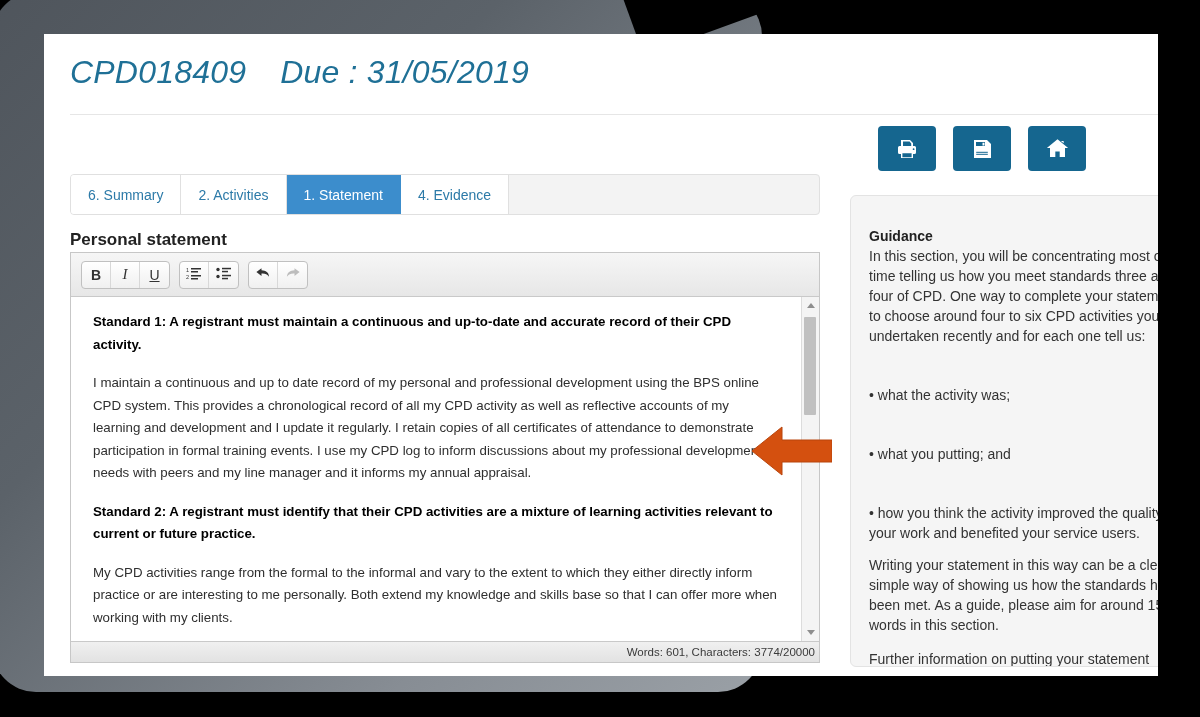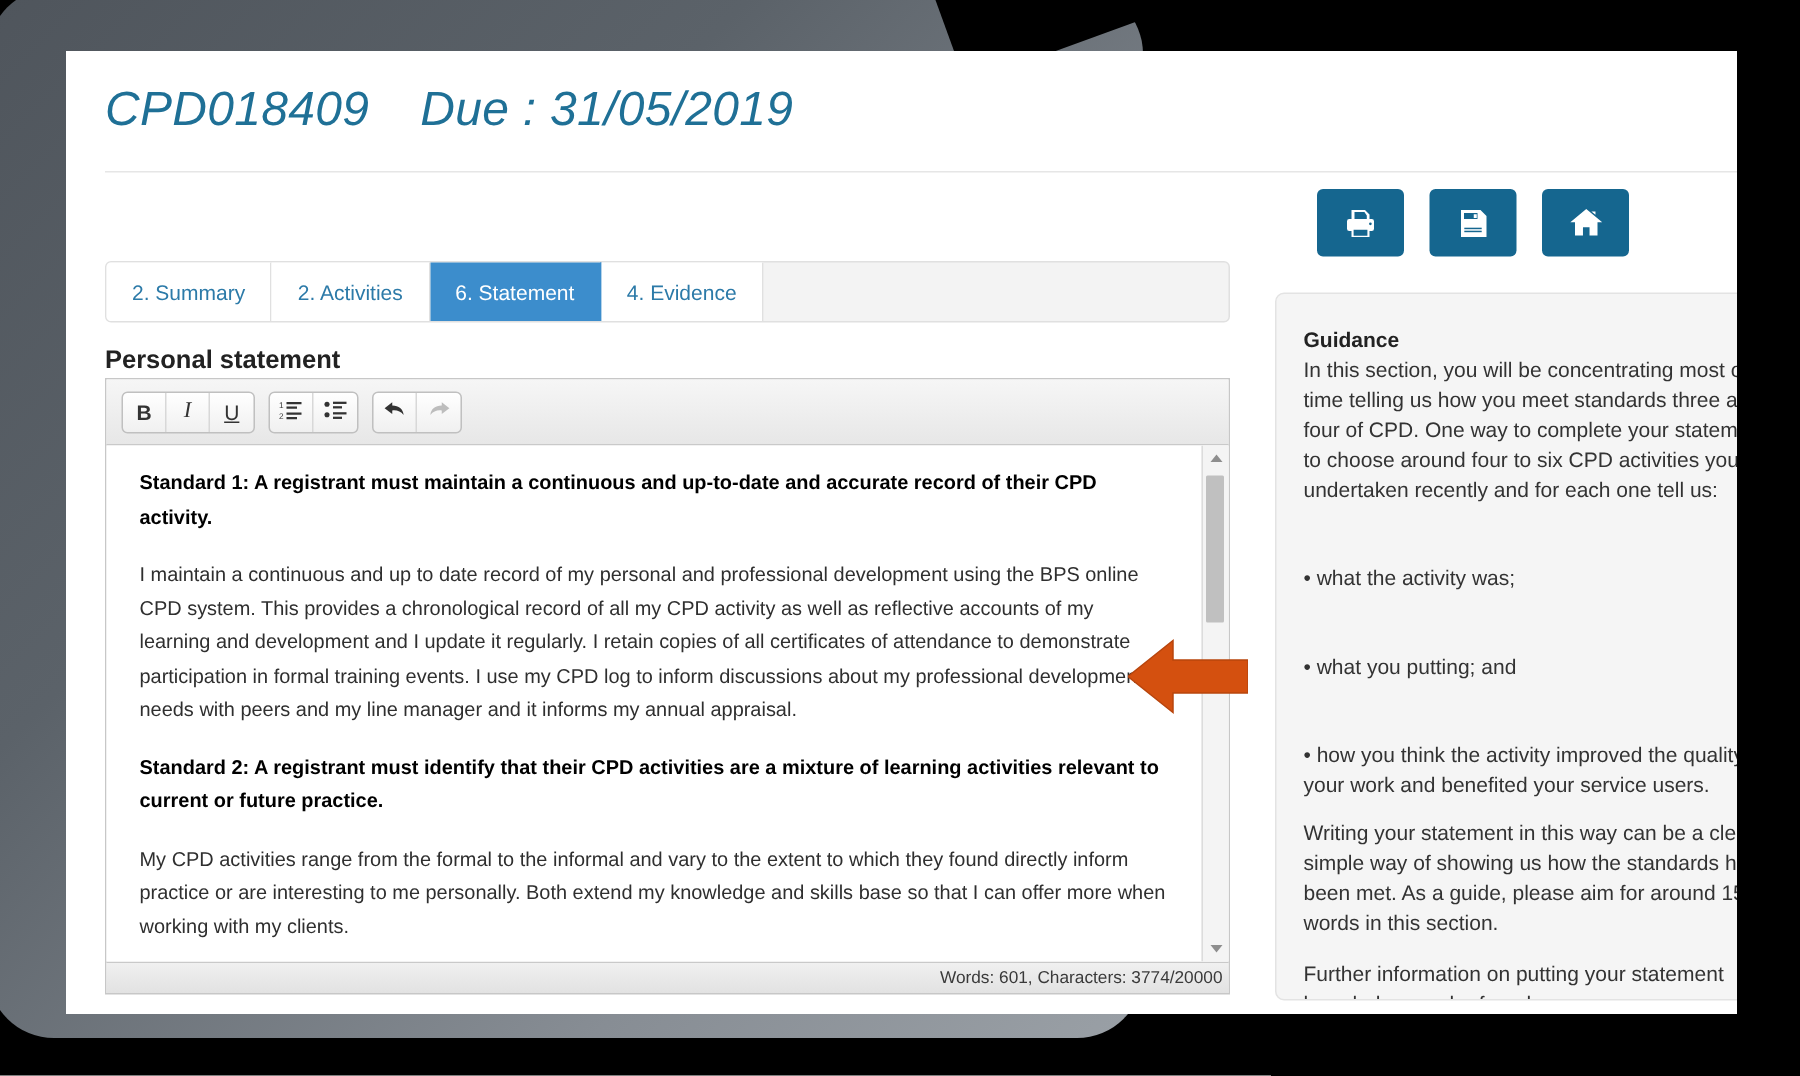--- a/index.html
+++ b/index.html
@@ -194,21 +194,21 @@
     position:absolute;left:806px;top:161px;
     width:330px;height:472px;
     background:#f5f5f5;
     border:1px solid #e3e3e3;
     border-radius:6px;
     box-sizing:border-box;
     padding:18px 0 0 18px;
     overflow:hidden;
   }
   #guidance-panel h3{
-    margin:4px 0 2px 0;
+    margin:14px 0 2px 0;
     font-size:14px;font-weight:bold;color:#222;
   }
   #guidance-panel p{
     margin:0 0 14px 0;
     font-size:14px;line-height:20px;color:#333;
     width:330px;
   }
   #guidance-panel p.tight{margin-bottom:12px;margin-top:39px;}
   #guidance-panel p.lead{margin-bottom:16px;}
 
@@ -254,27 +254,27 @@
         <span>
           <svg width="25" height="25" viewBox="0 0 24 24" aria-hidden="true">
             <path fill="#ffffff" d="M12 3.2 1.8 11.6h3v8.6h5.1v-5.4h4.2v5.4h5.1v-8.6h3L12 3.2zm5.9 1.1v2.6l-2.6-2.1h2.6z"></path>
           </svg>
         </span>
       </button>
     </div>
 
     <div id="tab-strip">
       <div class="tab">
-        <span>2. Summary</span>
+        <span>6. Summary</span>
       </div>
       <div class="tab">
         <span>2. Activities</span>
       </div>
       <div class="tab active">
-        <span>6. Statement</span>
+        <span>1. Statement</span>
       </div>
       <div class="tab">
         <span>4. Evidence</span>
       </div>
     </div>
 
     <div id="statement-label">Personal statement</div>
 
     <div id="editor-shell">
 
@@ -326,21 +326,21 @@
             </span>
           </button>
         </div>
       </div>
 
       <div id="editor-body">
         <div id="editor-text">
           <p class="std">Standard 1: A registrant must maintain a continuous and up-to-date and accurate record of their CPD activity.</p>
           <p>I maintain a continuous and up to date record of my personal and professional development using the BPS online CPD system. This provides a chronological record of all my CPD activity as well as reflective accounts of my learning and development and I update it regularly. I retain copies of all certificates of attendance to demonstrate participation in formal training events. I use my CPD log to inform discussions about my professional development needs with peers and my line manager and it informs my annual appraisal.</p>
           <p class="std">Standard 2: A registrant must identify that their CPD activities are a mixture of learning activities relevant to current or future practice.</p>
-          <p>My CPD activities range from the formal to the informal and vary to the extent to which they found directly inform practice or are interesting to me personally. Both extend my knowledge and skills base so that I can offer more when working with my clients.</p>
+          <p>My CPD activities range from the formal to the informal and vary to the extent to which they either directly inform practice or are interesting to me personally. Both extend my knowledge and skills base so that I can offer more when working with my clients.</p>
 
         </div>
 
         <div id="editor-scrollbar">
           <div class="sb-arrow up">
               <i></i>
             </div>
           <div id="sb-thumb"></div>
           <div class="sb-arrow down">
               <i></i>

